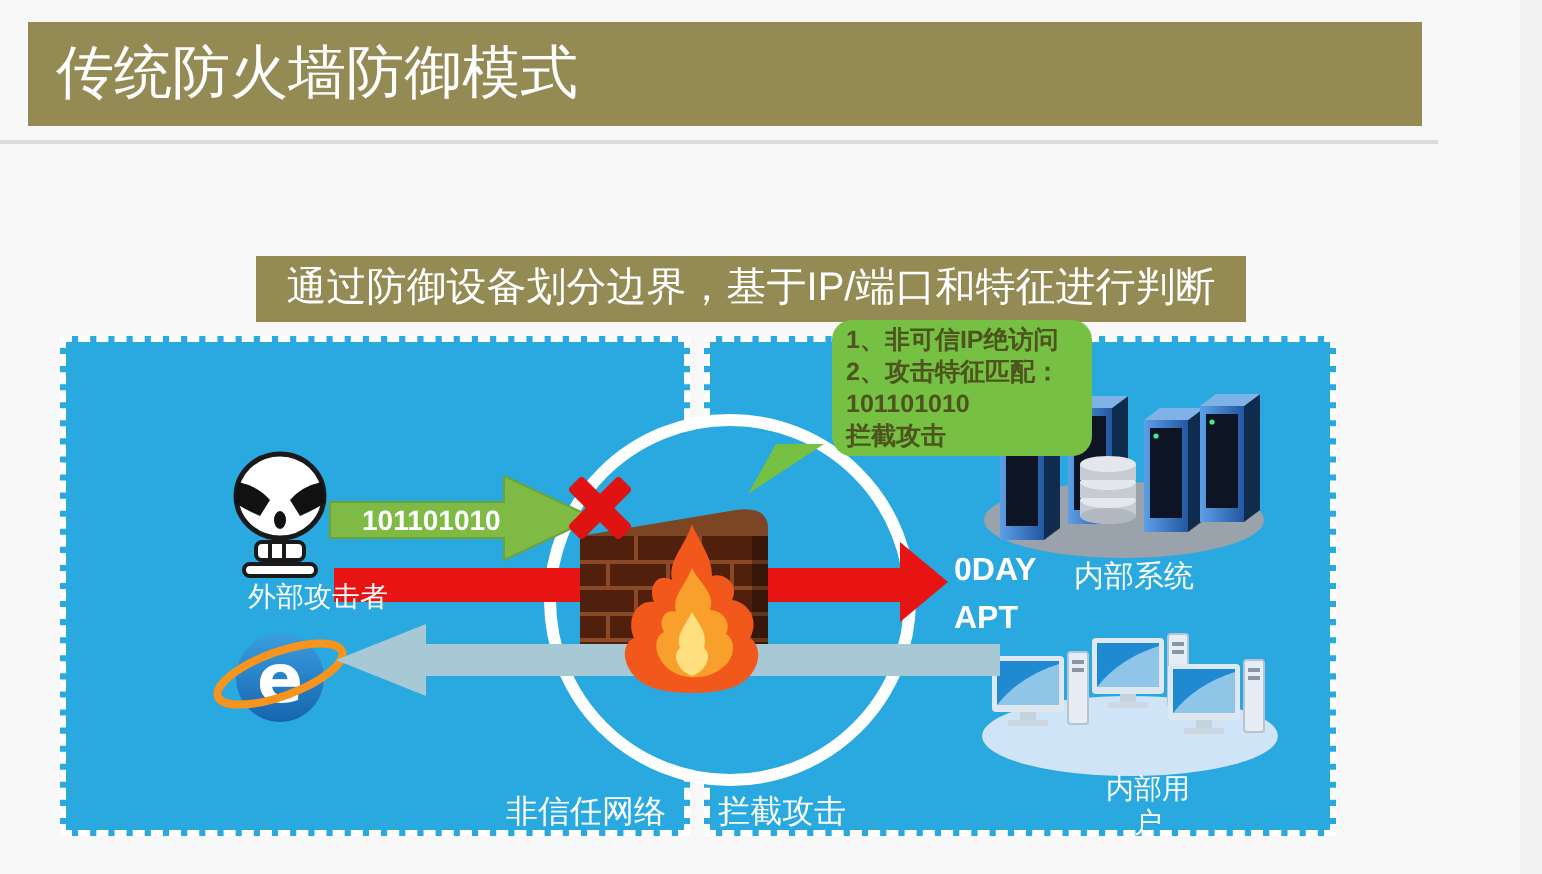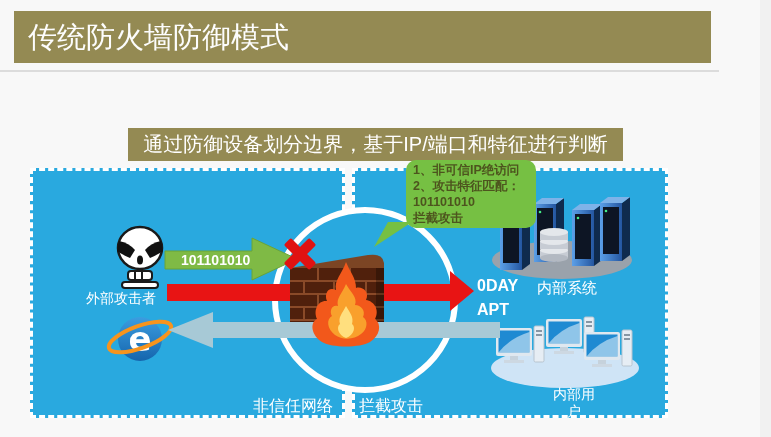--- a/index.html
+++ b/index.html
@@ -27,31 +27,31 @@
 
   .wall { left:288px; top:250px; width:100px; height:86px; z-index:4; }
   .fire { left:300px; top:260px; width:92px; height:90px; z-index:6; }
 
   .skull { left:102px; top:224px; width:76px; height:66px; z-index:3; }
   .ie    { left:104px; top:310px; width:72px; height:58px; z-index:3; }
   .servers  { left:488px; top:190px; width:148px; height:90px; z-index:3; }
   .desktops { left:488px; top:316px; width:155px; height:75px; z-index:3; }
 
   .lbl { color:#ffffff; z-index:8; }
-  .lbl-attacker { left:86px;  top:290px; width:108px; text-align:left; font-size:14px; }
+  .lbl-attacker { left:86px;  top:290px; width:108px; text-align:right; font-size:14px; }
   .lbl-resource { left:94px;  top:368px; width:92px;  text-align:center; font-size:14px; }
   .lbl-packet   { left:181px; top:252px; font-size:14px; font-weight:bold; }
   .lbl-0day     { left:477px; top:277px; font-size:16px; font-weight:bold; }
   .lbl-apt      { left:477px; top:301px; font-size:16px; font-weight:bold; }
   .lbl-servers  { left:537px; top:279px; font-size:15px; }
   .lbl-users    { left:547px; top:386px; width:54px; text-align:center; font-size:14px; line-height:17px; }
   .lbl-untrusted{ left:185px; top:396px; width:148px; text-align:right; font-size:16px; }
   .lbl-trusted  { left:359px; top:396px; font-size:16px; }
 
-  .bubble { left:406px; top:160px; width:130px; height:68px; background:#76c043;
+  .bubble { left:416px; top:160px; width:130px; height:68px; background:#76c043;
     border-radius:10px; padding:2px 7px; z-index:9; }
   .bubble div { font-size:12.5px; font-weight:bold; color:#4d541e; line-height:16px; white-space:nowrap; }
 </style>
 </head>
 <body>
 
 <div id="stage">
 
   <div class="abs title-bar">传统防火墙防御模式</div>
   <div class="abs divider"></div>

